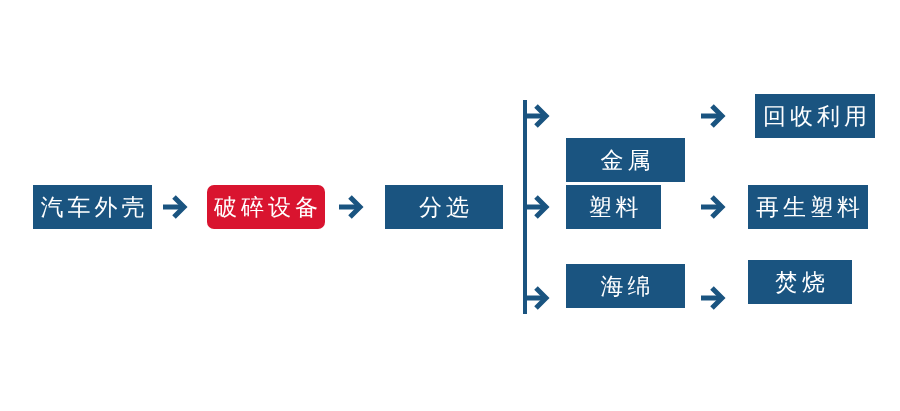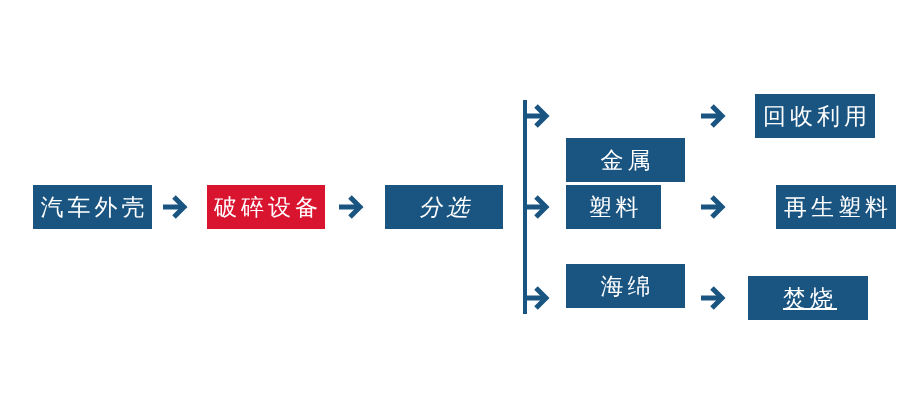--- a/index.html
+++ b/index.html
@@ -22,21 +22,21 @@
     align-items: center;
     justify-content: center;
     color: var(--text, #ffffff);
     font-size: 23px;
     letter-spacing: 4px;
     text-indent: 4px; 
     white-space: nowrap;
     box-sizing: border-box;
   }
   .node--blue { background: var(--box-blue, #1a5480); }
-  .node--red  { background: var(--box-red, #d9142f); }
+  .node--red  { background: var(--box-red, #d9142f); border-radius: 7px; }
 
   .arrow {
     position: absolute;
     width: 30px;
     height: 24px;
     color: var(--arrow, #1a5480);
     display: block;
   }
   .arrow svg { display: block; width: 100%; height: 100%; }
 
@@ -47,38 +47,38 @@
     width: 4px;
     height: 214px;
     background: var(--line, #1a5480);
   }
 
   
   #node-car-shell          { left: 33px;  top: 185px; width: 119px; font-family: Liberation Serif, serif; }
   #arrow-main-1            { left: 162px; top: 195px; }
   #node-crushing-equipment { left: 207px; top: 185px; width: 118px; }
   #arrow-main-2            { left: 338px; top: 195px; }
-  #node-sorting            { left: 385px; top: 185px; width: 118px; font-style: italic; }
+  #node-sorting            { left: 385px; top: 185px; width: 118px; }
 
   
   #arrow-branch-1 { left: 524px; top: 104px; }
   #arrow-branch-2 { left: 524px; top: 195px; }
   #arrow-branch-3 { left: 524px; top: 286px; }
 
   #node-metal            { left: 566px; top: 94px;  width: 119px; margin-top: 44px; }
   #node-plastic          { left: 566px; top: 185px; width: 95px; }
   #node-sponge           { left: 566px; top: 264px; width: 119px; }
 
   #arrow-row-1 { left: 700px; top: 104px; }
   #arrow-row-2 { left: 700px; top: 195px; }
   #arrow-row-3 { left: 700px; top: 286px; }
 
   #node-recycling        { left: 748px; top: 94px;  width: 120px; margin-left: 7px; }
-  #node-recycled-plastic { left: 776px; top: 185px; width: 120px; }
-  #node-incineration     { left: 748px; top: 276px; width: 120px; text-decoration: underline; }
+  #node-recycled-plastic { left: 748px; top: 185px; width: 120px; }
+  #node-incineration     { left: 748px; top: 260px; width: 104px; }
 </style>
 </head>
 <body>
 
 <div class="canvas">
 
   <div class="node node--blue" id="node-car-shell">汽车外壳</div>
 
   <span class="arrow" id="arrow-main-1">
     <svg viewBox="0 0 30 24" xmlns="http://www.w3.org/2000/svg">

